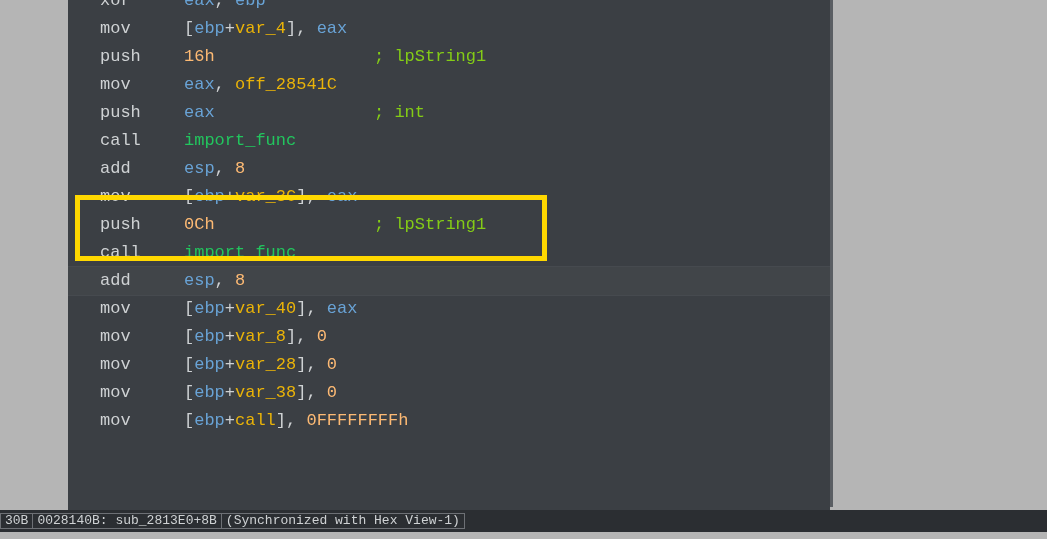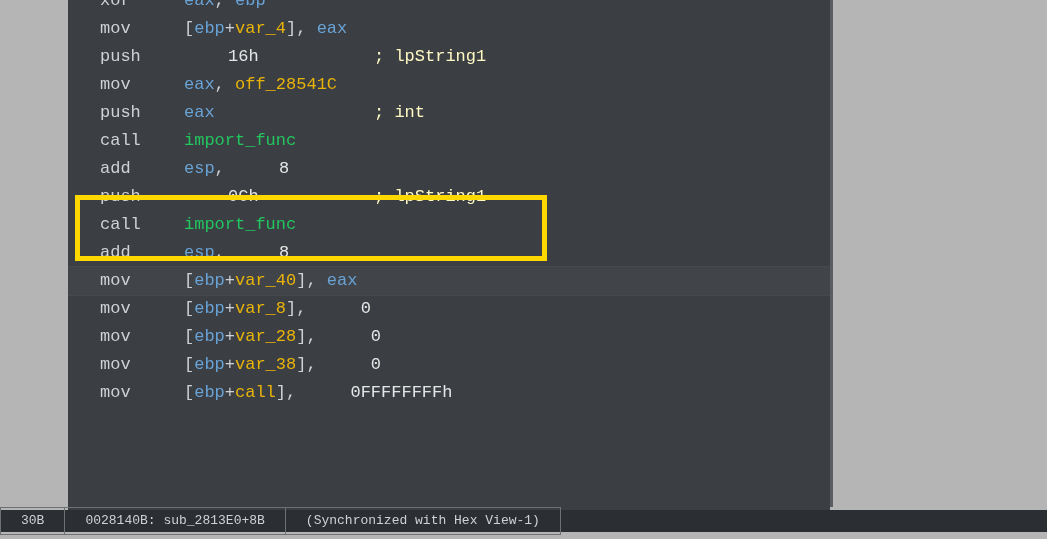--- a/index.html
+++ b/index.html
@@ -23,25 +23,25 @@
   }
   .code-inner {
     position: absolute;
     left: 32px;
     top: -13px;
     white-space: nowrap;
   }
   .asm-line { height: 28px; }
   .mnemonic { color: #cfd2d4; display: inline-block; width: 84px; }
   .reg      { color: #69a3d6; }
-  .num      { color: #e5e5e5; margin-left: 44px; }
+  .num      { color: #fdba74; }
   .ident    { color: #eab308; }
   .func     { color: #22c55e; }
   .punct    { color: #cfd2d4; }
-  .comment  { color: #fef9c3; }
+  .comment  { color: #84cc16; }
   .cursor-row {
     position: absolute;
     left: 0; right: 0;
     height: 28px;
     top: 267px;
     background: rgba(255,255,255,0.03);
     outline: 1px solid rgba(255,255,255,0.06);
     pointer-events: none;
   }
   .highlight-box {
@@ -68,24 +68,24 @@
     width: 1047px;
     height: 22px;
     background: #2b2e32;
     color: #cfd2d4;
     font-size: 13px;
     line-height: 20px;
     display: flex;
     align-items: center;
   }
   .status-cell {
-    padding: 0 20px;
+    padding: 0 4px;
     border: 1px solid #6d7075;
     margin-right: -1px;
-    height: 28px;
+    height: 16px;
     display: inline-flex;
     align-items: center;
   }
   .operand-block {
     display: inline-block;
     width: 190px;
   }
 </style>
 </head>
 <body>
@@ -93,20 +93,21 @@
 <div class="code-panel">
   <div class="cursor-row"></div>
   <div class="code-inner" id="code-inner">
       <div class="asm-line"><span class="mnemonic">xor</span><span><span class="reg">eax</span><span class="punct">, </span><span class="reg">ebp</span></span></div>
       <div class="asm-line"><span class="mnemonic">mov</span><span><span class="punct">[</span><span class="reg">ebp</span><span class="punct">+</span><span class="ident">var_4</span><span class="punct">], </span><span class="reg">eax</span></span></div>
       <div class="asm-line"><span class="mnemonic">push</span><span class="operand-block"><span class="num">16h</span></span><span class="comment">; lpString1</span></div>
       <div class="asm-line"><span class="mnemonic">mov</span><span><span class="reg">eax</span><span class="punct">, </span><span class="ident">off_28541C</span></span></div>
       <div class="asm-line"><span class="mnemonic">push</span><span class="operand-block"><span class="reg">eax</span></span><span class="comment">; int</span></div>
       <div class="asm-line"><span class="mnemonic">call</span><span><span class="func">import_func</span></span></div>
       <div class="asm-line"><span class="mnemonic">add</span><span><span class="reg">esp</span><span class="punct">, </span><span class="num">8</span></span></div>
+      <div class="asm-line"><span class="mnemonic">mov</span><span><span class="punct">[</span><span class="reg">ebp</span><span class="punct">+</span><span class="ident">var_3C</span><span class="punct">], </span><span class="reg">eax</span></span></div>
       <div class="asm-line"><span class="mnemonic">push</span><span class="operand-block"><span class="num">0Ch</span></span><span class="comment">; lpString1</span></div>
       <div class="asm-line"><span class="mnemonic">call</span><span><span class="func">import_func</span></span></div>
       <div class="asm-line"><span class="mnemonic">add</span><span><span class="reg">esp</span><span class="punct">, </span><span class="num">8</span></span></div>
       <div class="asm-line"><span class="mnemonic">mov</span><span><span class="punct">[</span><span class="reg">ebp</span><span class="punct">+</span><span class="ident">var_40</span><span class="punct">], </span><span class="reg">eax</span></span></div>
       <div class="asm-line"><span class="mnemonic">mov</span><span><span class="punct">[</span><span class="reg">ebp</span><span class="punct">+</span><span class="ident">var_8</span><span class="punct">], </span><span class="num">0</span></span></div>
       <div class="asm-line"><span class="mnemonic">mov</span><span><span class="punct">[</span><span class="reg">ebp</span><span class="punct">+</span><span class="ident">var_28</span><span class="punct">], </span><span class="num">0</span></span></div>
       <div class="asm-line"><span class="mnemonic">mov</span><span><span class="punct">[</span><span class="reg">ebp</span><span class="punct">+</span><span class="ident">var_38</span><span class="punct">], </span><span class="num">0</span></span></div>
       <div class="asm-line"><span class="mnemonic">mov</span><span><span class="punct">[</span><span class="reg">ebp</span><span class="punct">+</span><span class="ident">call</span><span class="punct">], </span><span class="num">0FFFFFFFFh</span></span></div>
     </div>
 </div>

